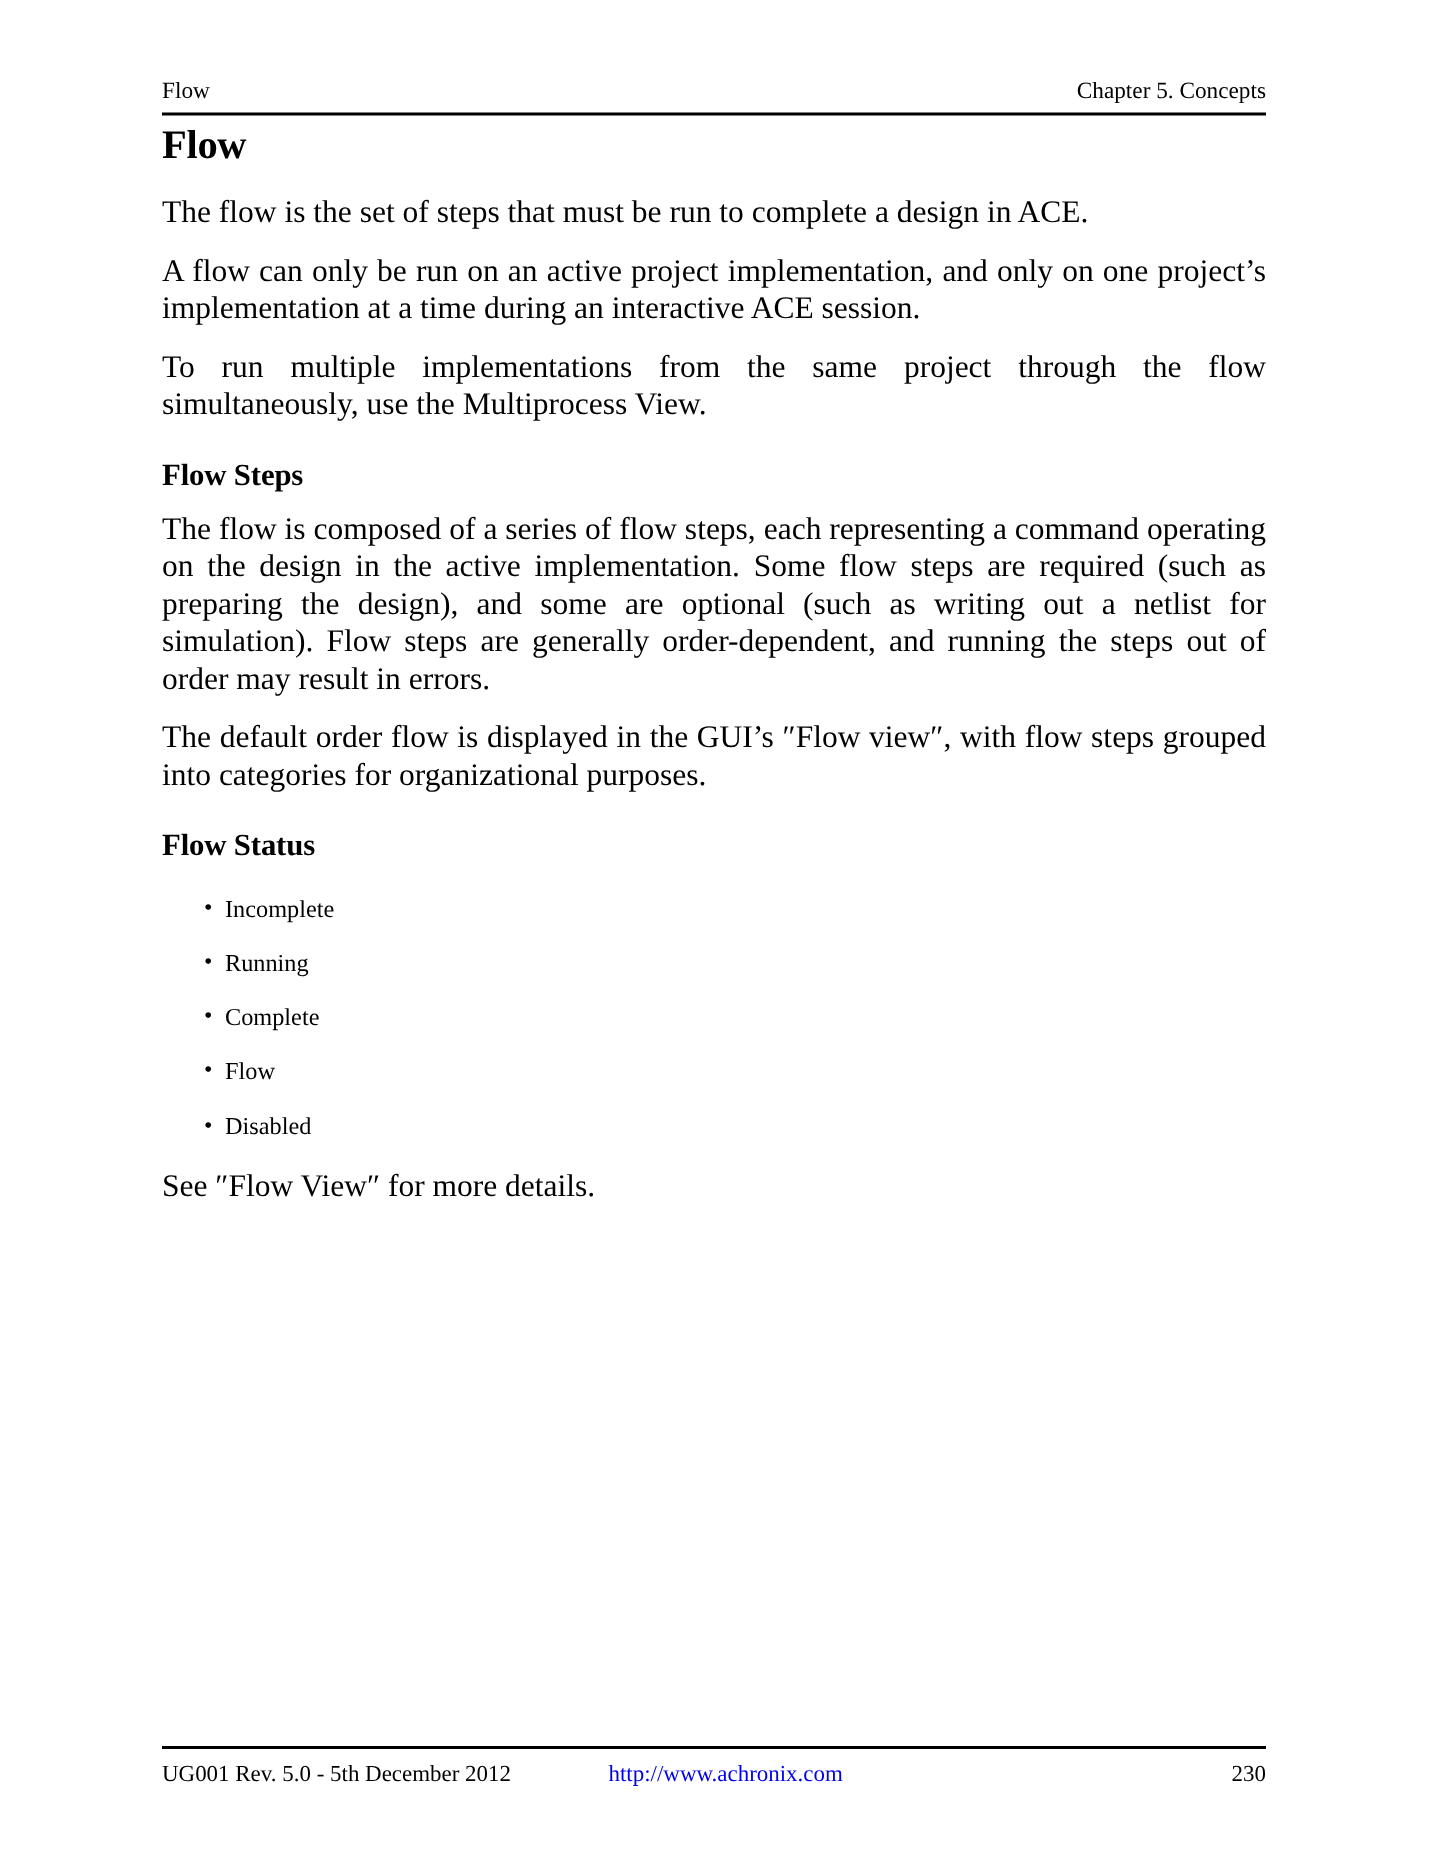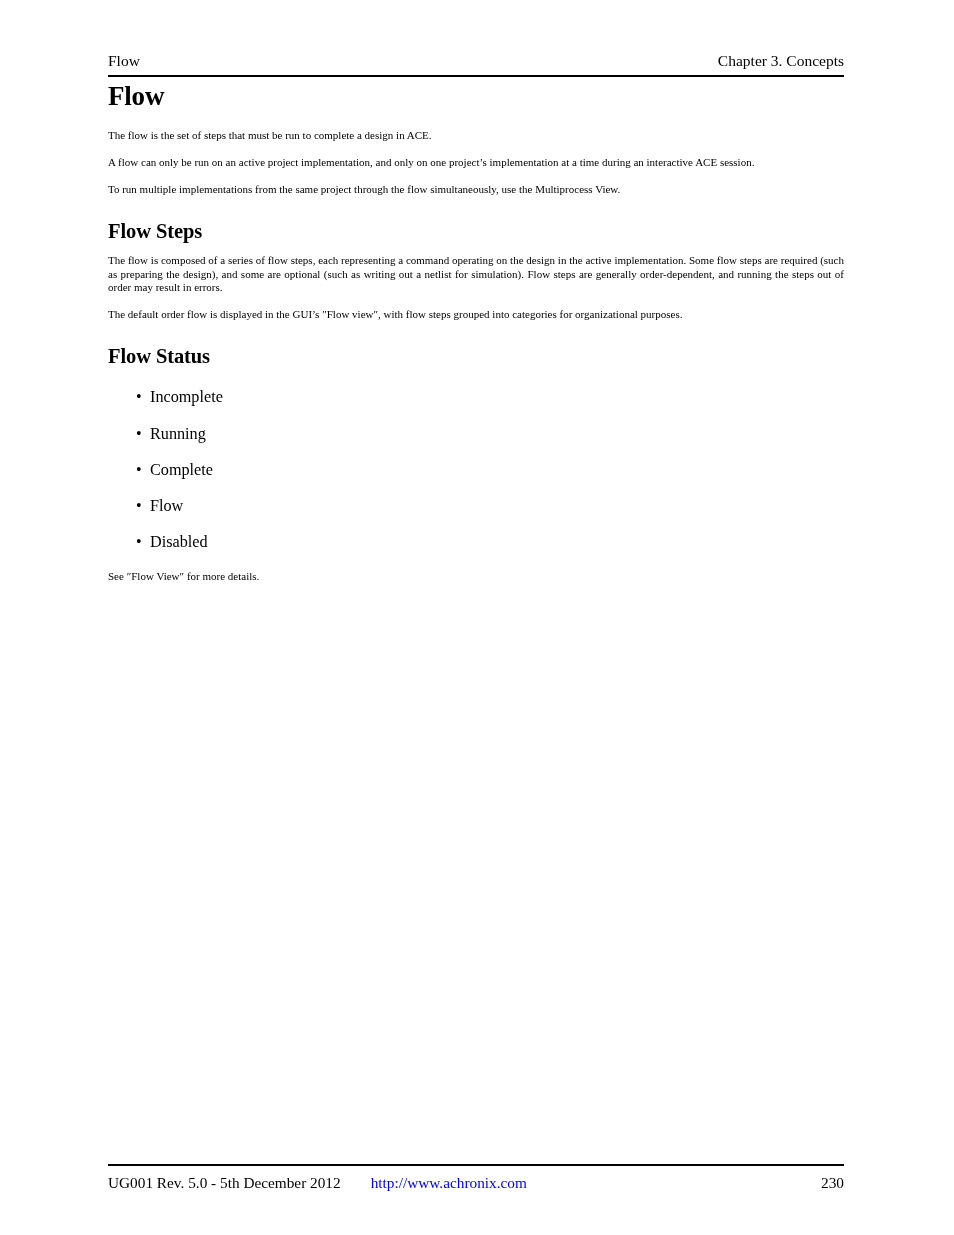--- a/index.html
+++ b/index.html
@@ -65,21 +65,21 @@
     line-height: 1.1;
   }
   h2.section {
     font-size: 20.5px;
     font-weight: bold;
     margin: 24px 0 11px 0;
     letter-spacing: -0.1px;
     line-height: 1.15;
   }
   p.body {
-    font-size: 11px;
+    font-size: 21px;
     line-height: 1.19;
     margin: 0 0 14px 0;
     text-align: justify;
     text-justify: inter-word;
     hyphens: none;
   }
   p.body.last { margin-bottom: 0; }
   a.xref {
     color: #000000;
     text-decoration: none;
@@ -112,39 +112,40 @@
   
   .footer {
     position: absolute;
     left: 108px;
     top: 1174px;
     width: 736px;
     font-size: 15.3px;
     line-height: 1.2;
     display: flex;
     align-items: baseline;
+    gap: 35px;
   }
   .footer .fnote { white-space: nowrap; }
   .footer .furl {
     margin-left: 30px;
     white-space: nowrap;
   }
   .footer .fpage {
     margin-left: auto;
     white-space: nowrap;
   }
 </style>
 </head>
 <body>
 
 <div class="page">
 
   <div class="runhead">
     <span>Flow</span>
-    <span>Chapter 3. Concepts</span>
+    <span>Chapter 5. Concepts</span>
   </div>
   <div class="rule-top"></div>
 
   <div class="content">
 
     <h1 class="title">Flow</h1>
 
     <p class="body"><span>The flow is the set of steps that must be run to complete a design in ACE.</span></p>
 
     <p class="body"><span>A flow can only be run on an </span><a class="xref" href="#">active project implementation</a><span>, and only on one project’s </span><a class="xref" href="#">implementation</a><span> at a time during an interactive ACE session.</span></p>

